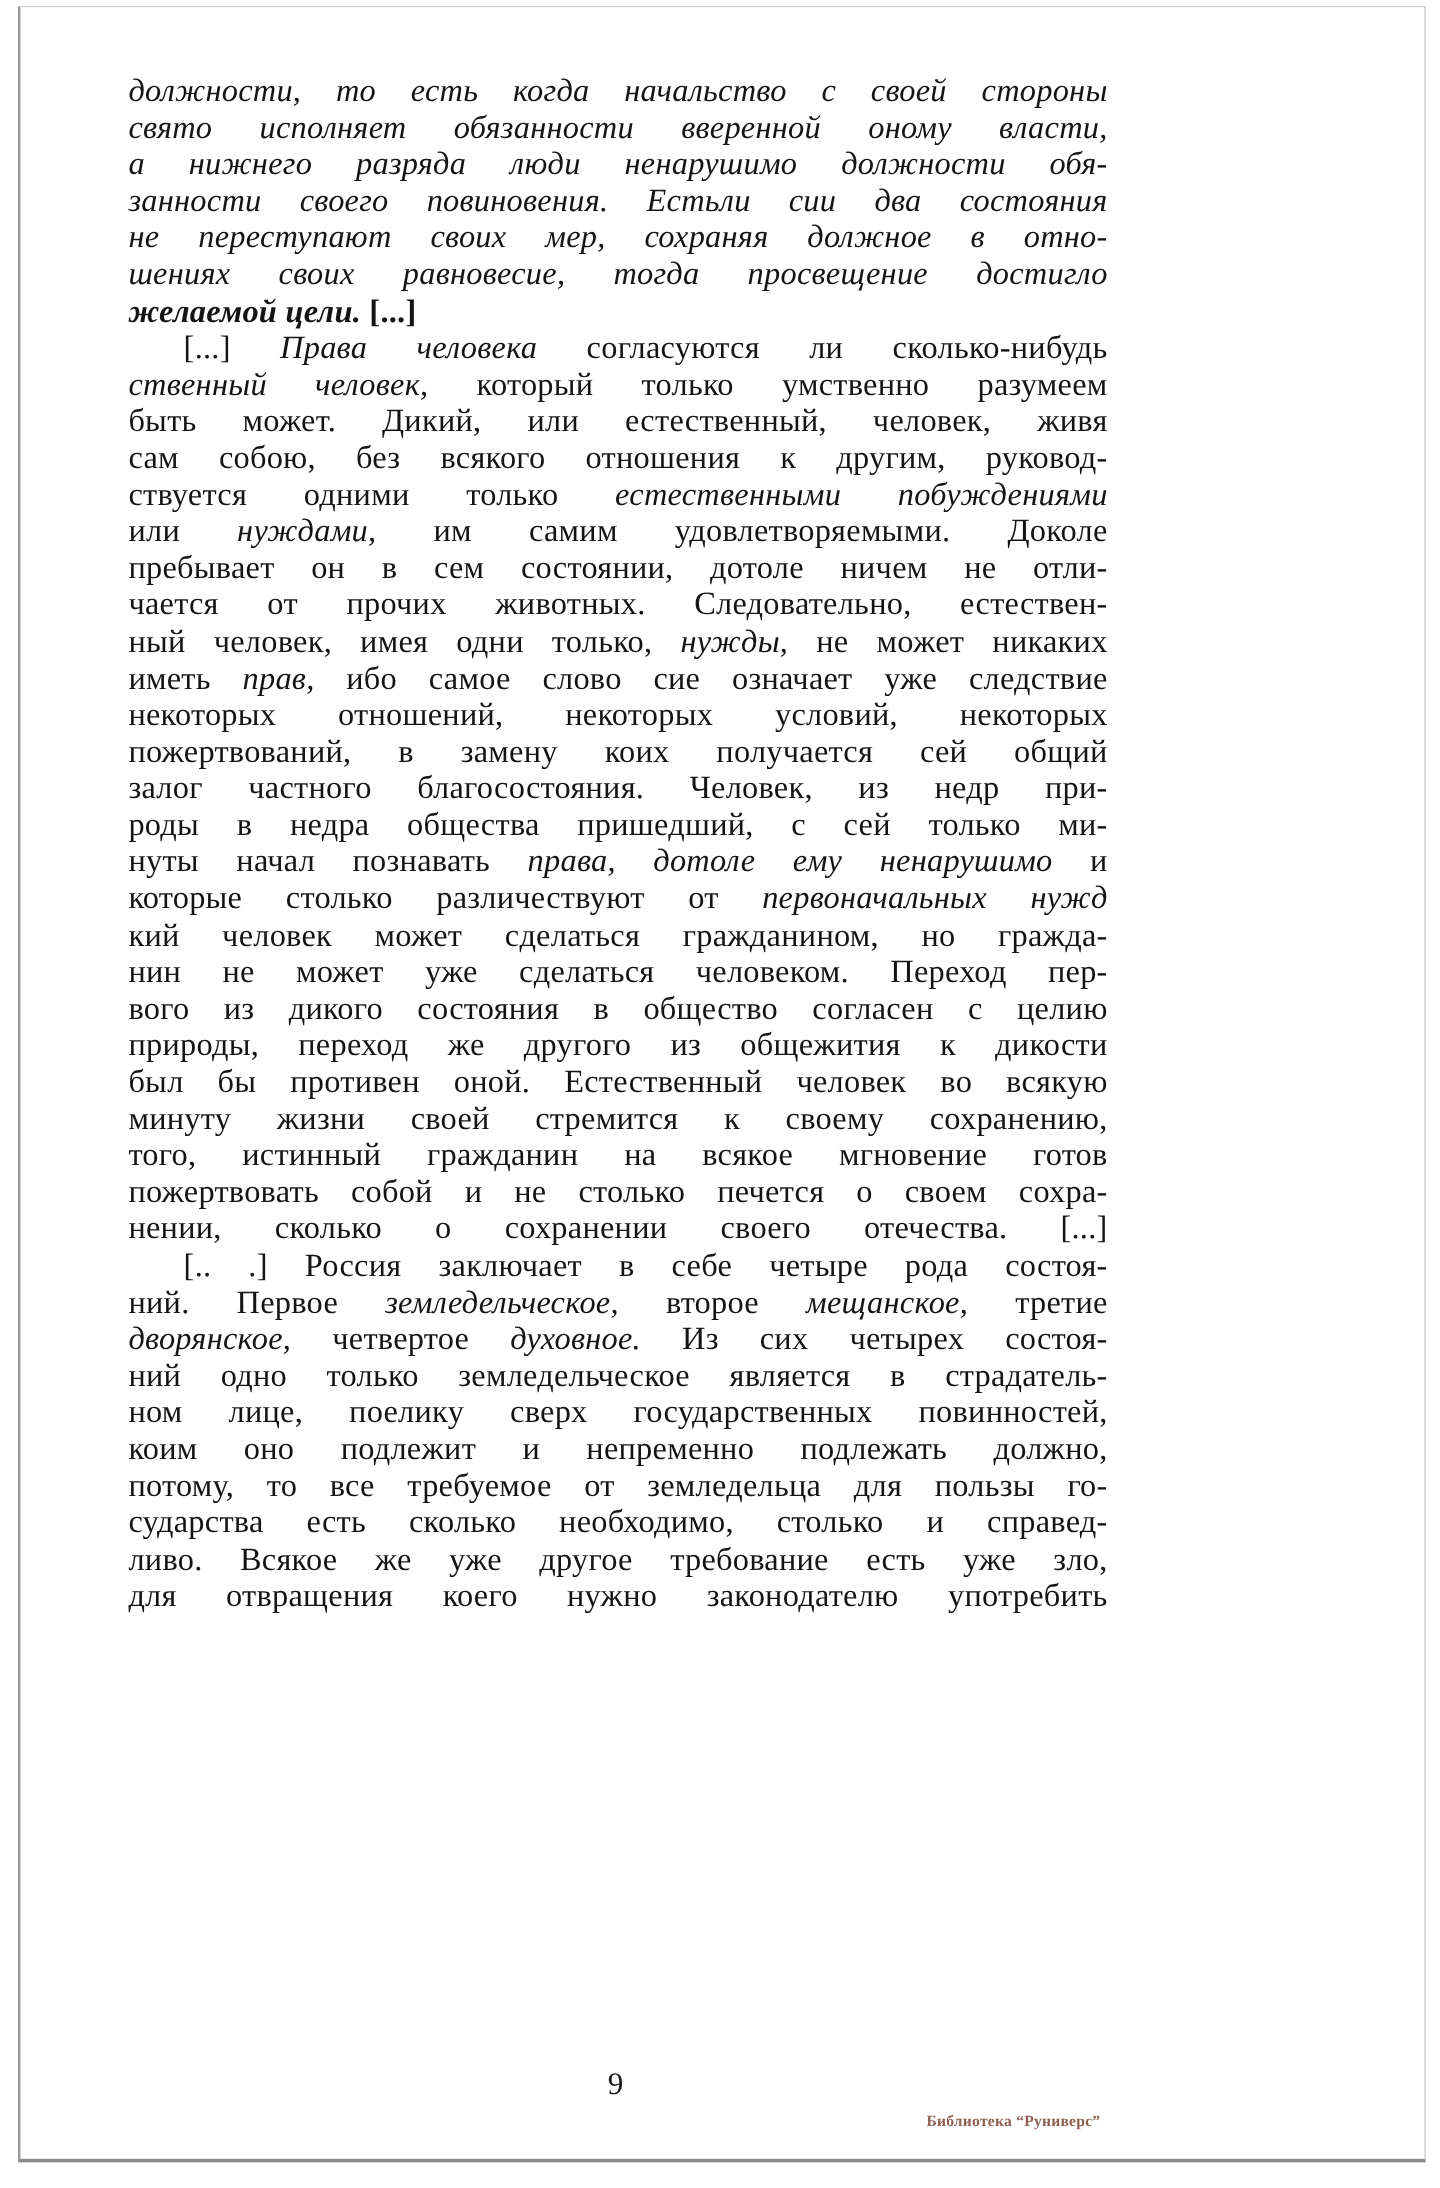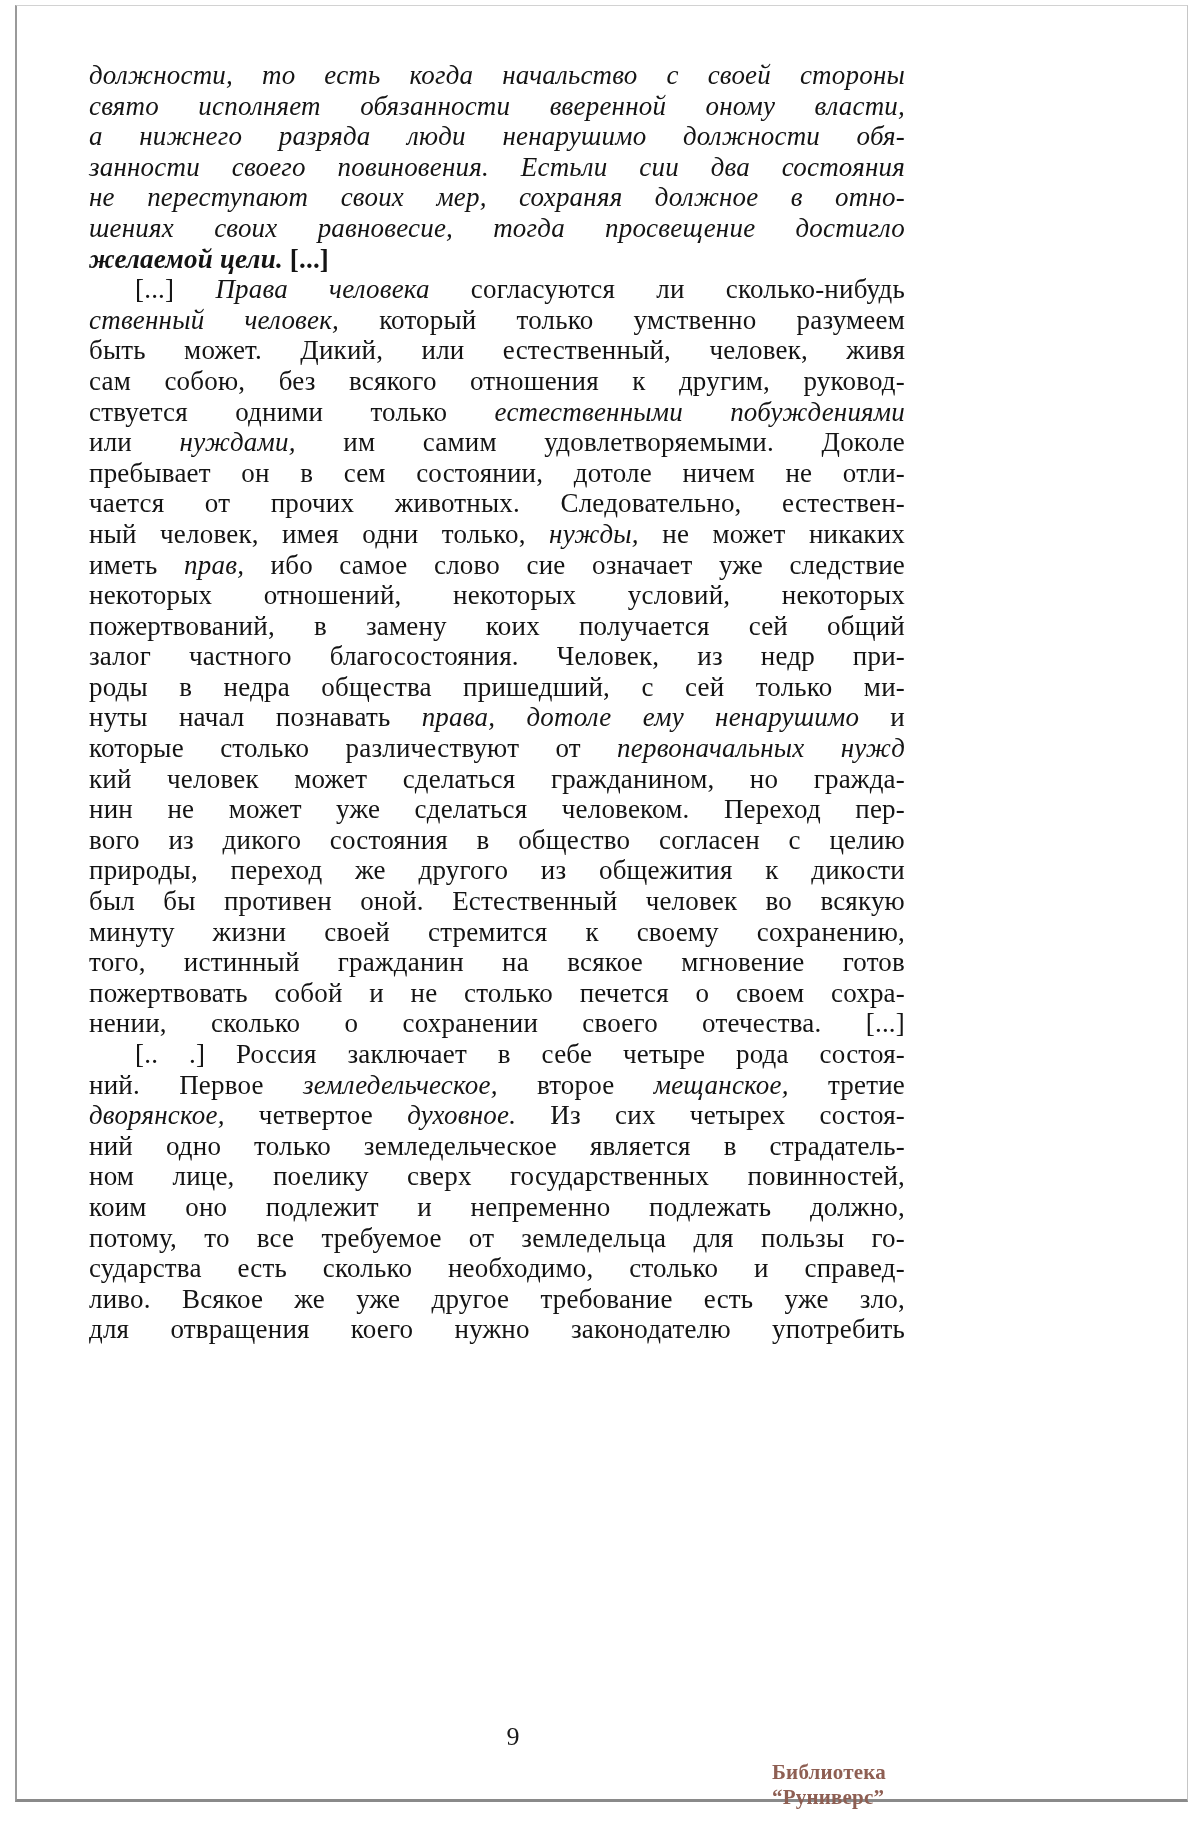--- a/index.html
+++ b/index.html
@@ -20,21 +20,21 @@
     height: 1797px;
     border-top: 1px solid #d2d2d2;
     border-right: 1px solid #c6c6c6;
     border-left: 2px solid #9a9a9a;
     border-bottom: 3px solid #8a8a8a;
     box-sizing: border-box;
     pointer-events: none;
   }
   .text-block {
     position: absolute;
-    left: 89px;
+    left: 107px;
     top: 60px;
     width: 816px;
     font-size: 27px;
     line-height: 30.6px;
     letter-spacing: 0.2px;
   }
   .para { margin: 0; padding: 0; }
   .line {
     text-align: justify;
     text-align-last: justify;
@@ -52,21 +52,21 @@
     width: 816px;
     text-align: center;
     font-size: 26px;
     color: #1a1a1a;
   }
   .watermark {
     position: absolute;
     left: 772px;
     top: 1760px;
     width: 220px;
-    font-size: 21px;
+    font-size: 13px;
     font-weight: bold;
     color: #8e5f53;
     letter-spacing: 0.2px;
   }
 </style>
 </head>
 <body>
 
 <div class="page">
   <div class="scan-frame"></div>

